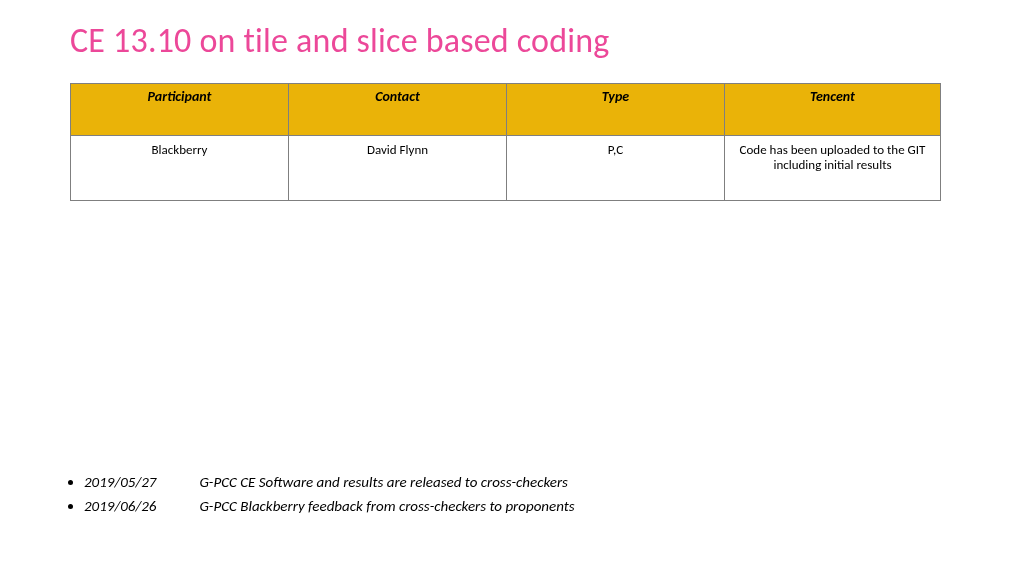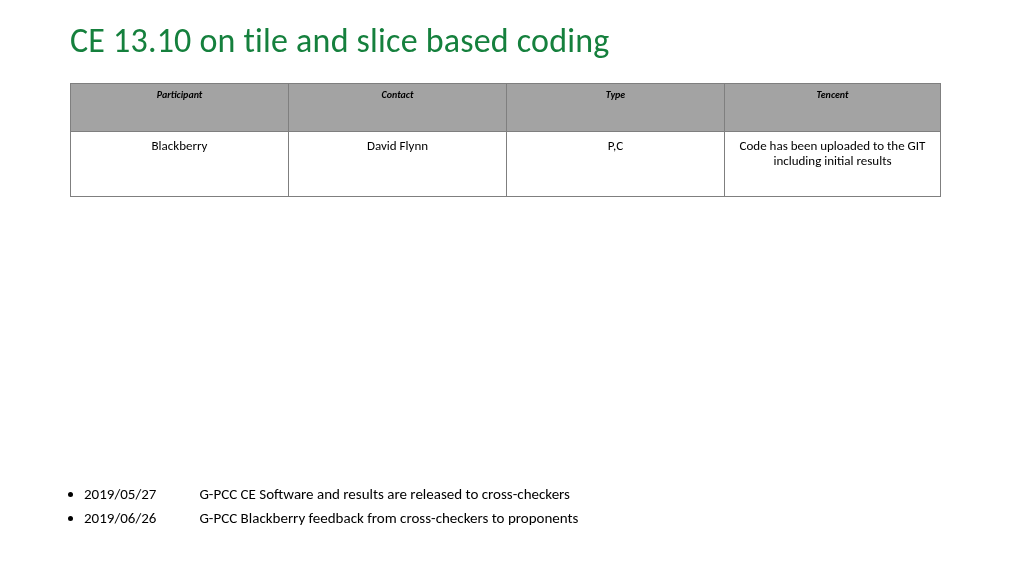--- a/index.html
+++ b/index.html
@@ -1,28 +1,28 @@
 <!DOCTYPE html>
 <html><head>
 <meta charset="utf-8">
 <style>
   * { box-sizing: border-box; margin: 0; padding: 0; }
   html, body { width: 1024px; height: 576px; background: #fff; font-family: "Calibri", "Segoe UI", Arial, sans-serif; color: #000; }
   .slide { width: 1024px; height: 576px; position: relative; padding: 20px 60px 0 70px; }
-  .title { font-size: 34px; font-weight: 400; color: #15803d; margin-bottom: 22px; letter-spacing: 0.2px; }
+  .title { font-size: 34px; font-weight: 400; color: #ec4899; margin-bottom: 22px; letter-spacing: 0.2px; }
   table { width: 870px; border-collapse: collapse; table-layout: fixed; }
   th, td { border: 1px solid #7f7f7f; text-align: center; vertical-align: top; }
-  th { background: #a3a3a3; font-style: italic; font-weight: 700; font-size: 10px; padding: 4px 6px 30px 6px; }
+  th { background: #eab308; font-style: italic; font-weight: 700; font-size: 14px; padding: 4px 6px 30px 6px; }
   td { font-size: 13px; padding: 6px 6px 28px 6px; }
   col.c1 { width: 218px; }
   col.c2 { width: 218px; }
   col.c3 { width: 218px; }
   col.c4 { width: 216px; }
   .status-cell { }
-  .schedule { position: absolute; left: 84px; bottom: 43px; }
+  .schedule { position: absolute; left: 84px; bottom: 55px; font-style: italic; }
   .schedule li { list-style: disc; font-size: 15px; margin-bottom: 6px; color: #000; }
   .schedule li .date { display: inline-block; width: 112px; }
   .schedule li .desc { }
 </style>
 </head>
 <body>
 
 <div class="slide">
 
   <h1 class="title">CE 13.10 on tile and slice based coding</h1>

